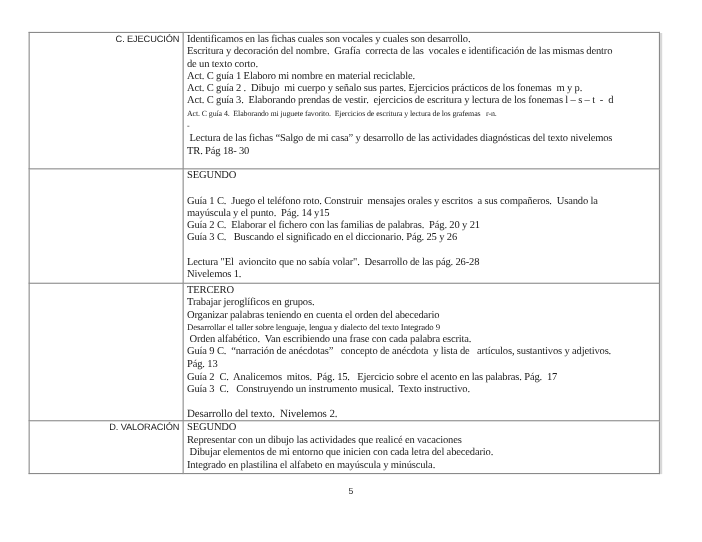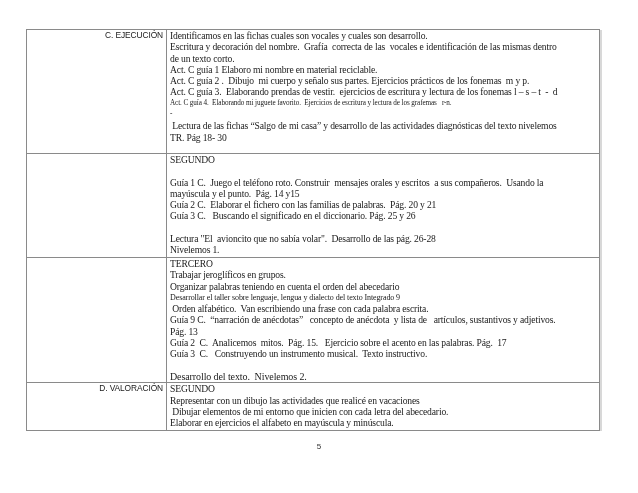--- a/index.html
+++ b/index.html
@@ -75,20 +75,20 @@
         <span class="gap"></span>
         <span class="line small" style="font-size:10px">Desarrollo del texto.  Nivelemos 2.</span>
       </td>
     </tr>
     <tr class="r4">
       <td class="label">D. VALORACIÓN</td>
       <td class="content">
         <span class="line">SEGUNDO</span>
         <span class="line">Representar con un dibujo las actividades que realicé en vacaciones</span>
         <span class="line"> Dibujar elementos de mi entorno que inicien con cada letra del abecedario.</span>
-        <span class="line">Elaborar en ejercicios el alfabeto en mayúscula y minúscula.</span>
+        <span class="line">Integrado en plastilina el alfabeto en mayúscula y minúscula.</span>
       </td>
     </tr>
   </tbody>
     </table>
   <div class="shadow"></div>
   <div class="pagenum">5</div>
 </div>
 
 </body></html>

